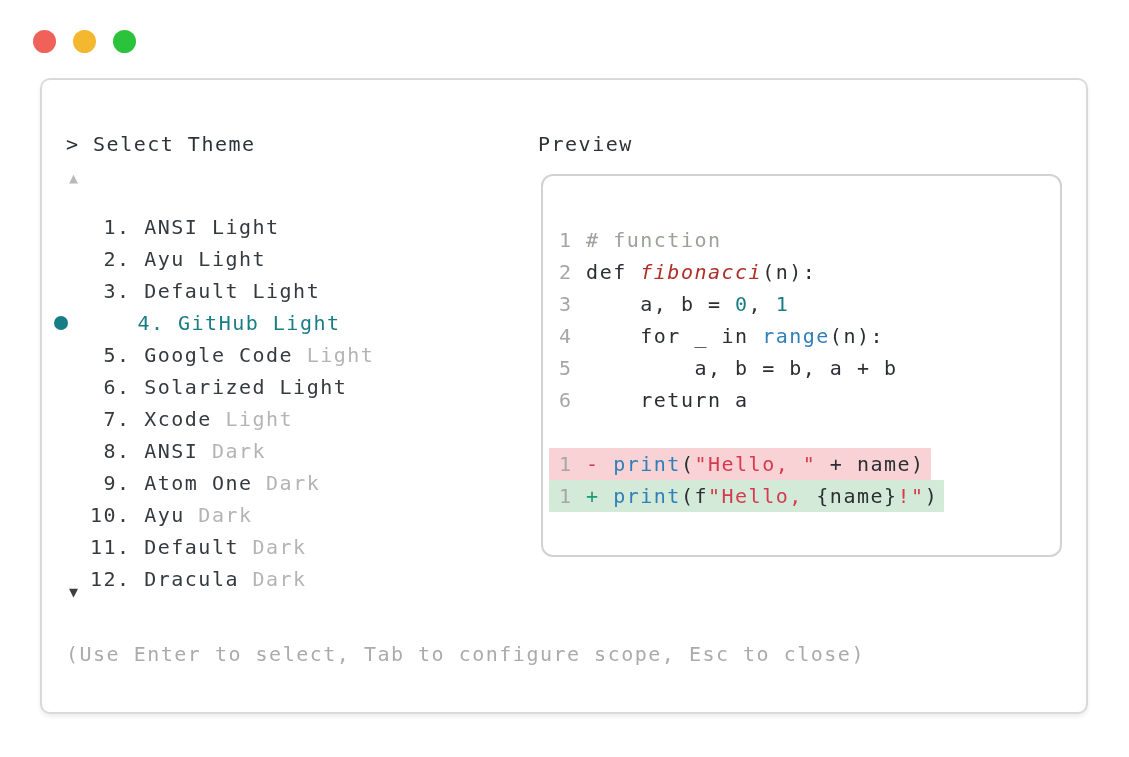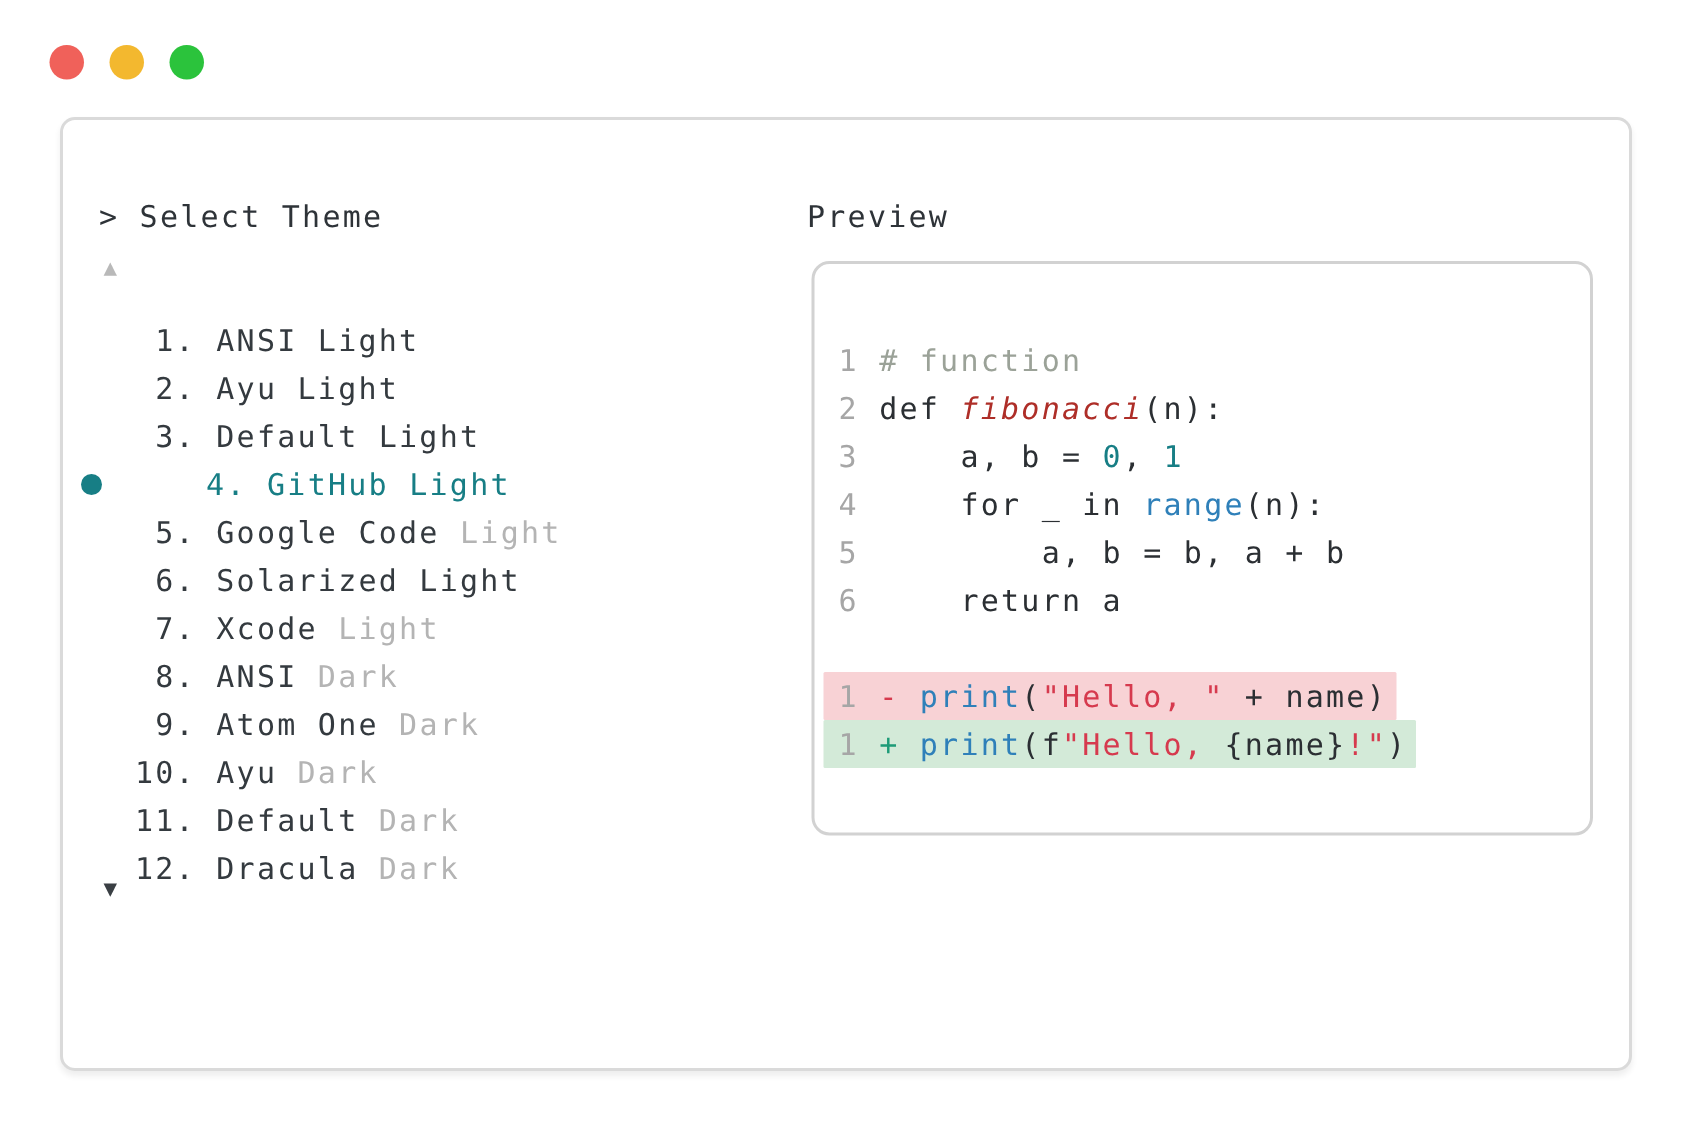--- a/index.html
+++ b/index.html
@@ -68,19 +68,20 @@
 
 <div class="panel">
   <div class="prompt mono">&gt; Select Theme</div>
 
   <div class="scroll-ind scroll-up">▲</div>
 
   <div class="theme-list mono" id="theme-list"><div class="theme-row"><span> 1. </span><span>ANSI Light</span></div><div class="theme-row"><span> 2. </span><span>Ayu Light</span></div><div class="theme-row"><span> 3. </span><span>Default Light</span></div><span class="bullet" style="top: 105px;"></span><div class="theme-row sel"><span> 4. </span><span>GitHub Light</span></div><div class="theme-row"><span> 5. </span><span>Google Code </span><span class="suffix">Light</span></div><div class="theme-row"><span> 6. </span><span>Solarized Light</span></div><div class="theme-row"><span> 7. </span><span>Xcode </span><span class="suffix">Light</span></div><div class="theme-row"><span> 8. </span><span>ANSI </span><span class="suffix">Dark</span></div><div class="theme-row"><span> 9. </span><span>Atom One </span><span class="suffix">Dark</span></div><div class="theme-row"><span>10. </span><span>Ayu </span><span class="suffix">Dark</span></div><div class="theme-row"><span>11. </span><span>Default </span><span class="suffix">Dark</span></div><div class="theme-row"><span>12. </span><span>Dracula </span><span class="suffix">Dark</span></div></div>
 
   <div class="scroll-ind scroll-down">▼</div>
 
+  <div class="help mono">(Use Enter to select, Tab to configure scope, Esc to close)</div>
 
   <div class="preview-label mono">Preview</div>
 
   <div class="preview-box">
     <div class="mono" id="code-block"><div class="code-line"><span class="line-content"><span class="tok-ln">1 </span><span class="tok-comment"># function</span></span></div><div class="code-line"><span class="line-content"><span class="tok-ln">2 </span><span class="tok-code">def </span><span class="tok-func">fibonacci</span><span class="tok-code">(n):</span></span></div><div class="code-line"><span class="line-content"><span class="tok-ln">3 </span><span class="tok-code">    a, b = </span><span class="tok-number">0</span><span class="tok-code">, </span><span class="tok-number">1</span></span></div><div class="code-line"><span class="line-content"><span class="tok-ln">4 </span><span class="tok-code">    for _ in </span><span class="tok-builtin">range</span><span class="tok-code">(n):</span></span></div><div class="code-line"><span class="line-content"><span class="tok-ln">5 </span><span class="tok-code">        a, b = b, a + b</span></span></div><div class="code-line"><span class="line-content"><span class="tok-ln">6 </span><span class="tok-code">    return a</span></span></div><div class="code-line"><span class="line-content"></span></div><div class="code-line diff-del"><span class="line-content"><span class="tok-ln">1 </span><span class="tok-del-sign">- </span><span class="tok-builtin">print</span><span class="tok-code">(</span><span class="tok-string">"Hello, "</span><span class="tok-code"> + name)</span></span></div><div class="code-line diff-add"><span class="line-content"><span class="tok-ln">1 </span><span class="tok-add-sign">+ </span><span class="tok-builtin">print</span><span class="tok-code">(f</span><span class="tok-string">"Hello, </span><span class="tok-code">{name}</span><span class="tok-string">!"</span><span class="tok-code">)</span></span></div></div>
   </div>
 </div>
 
 </body></html>

